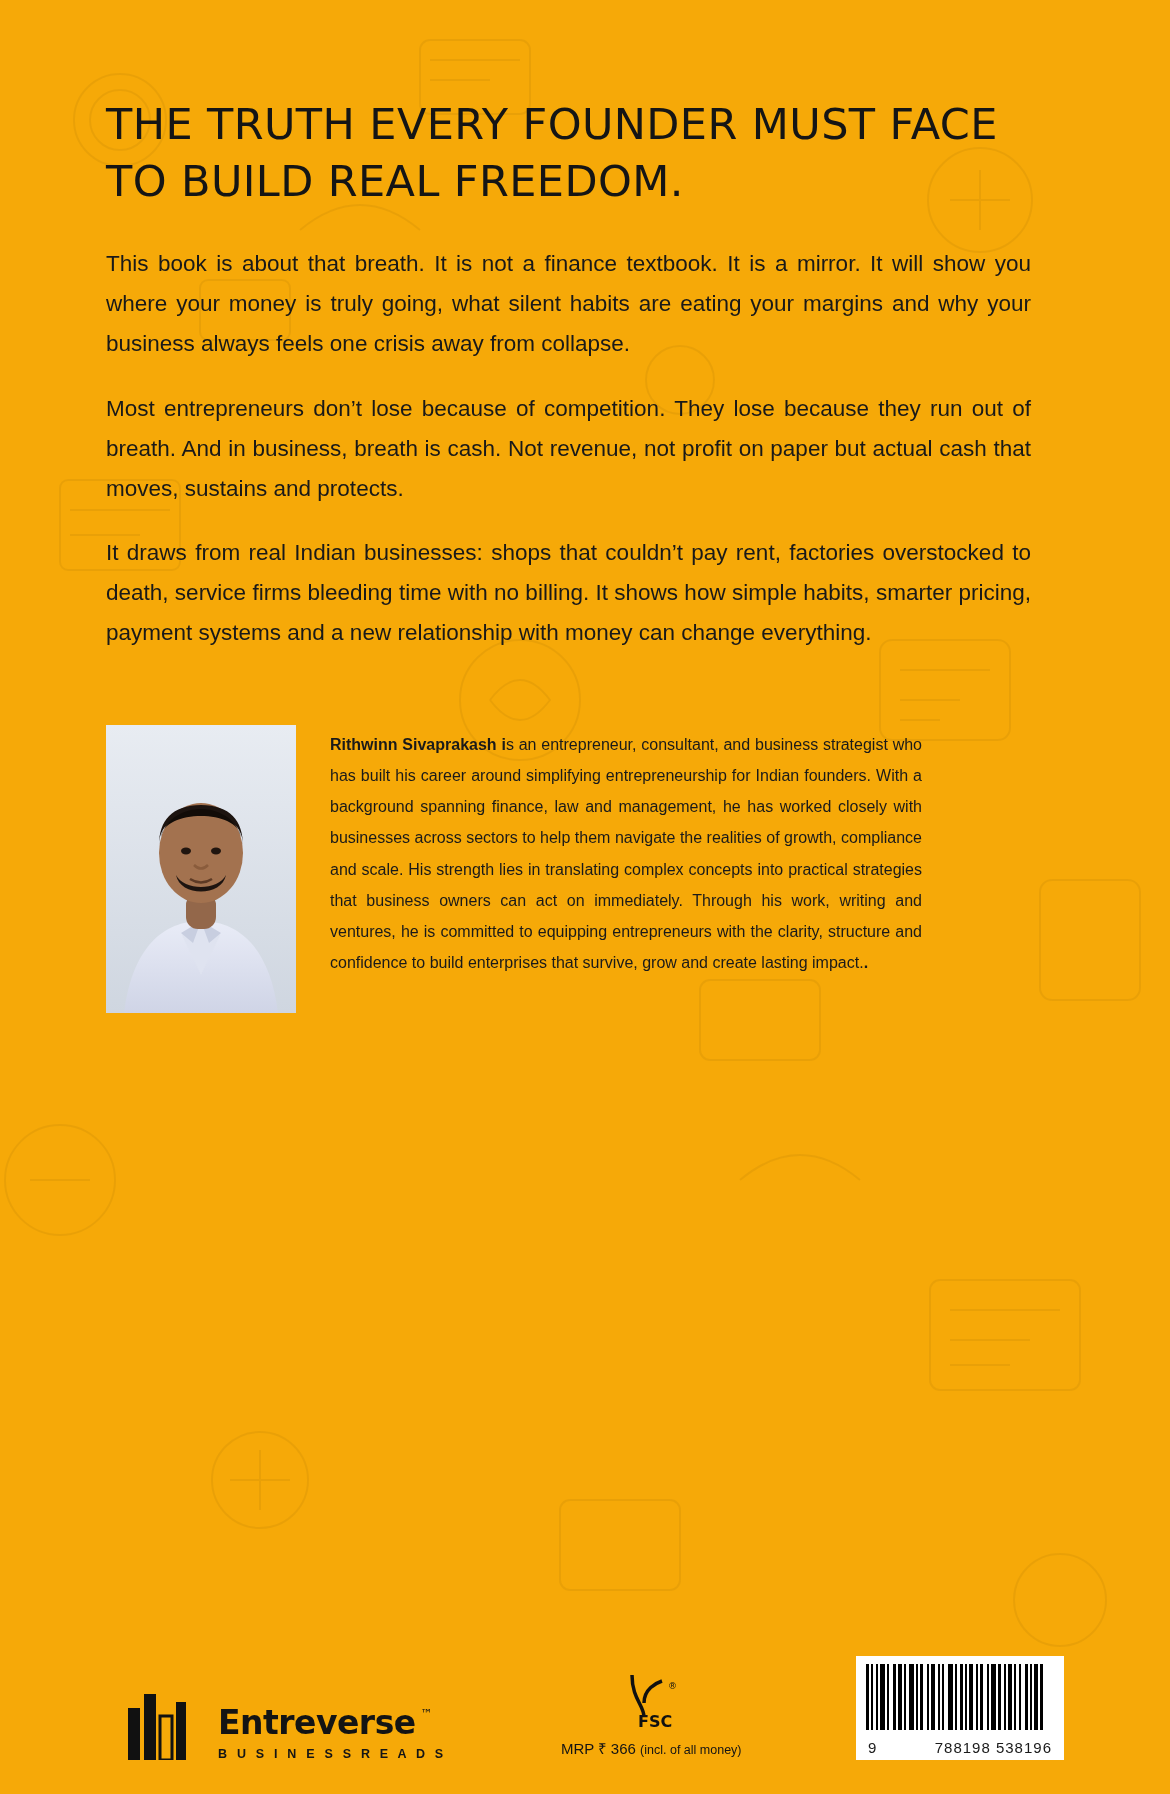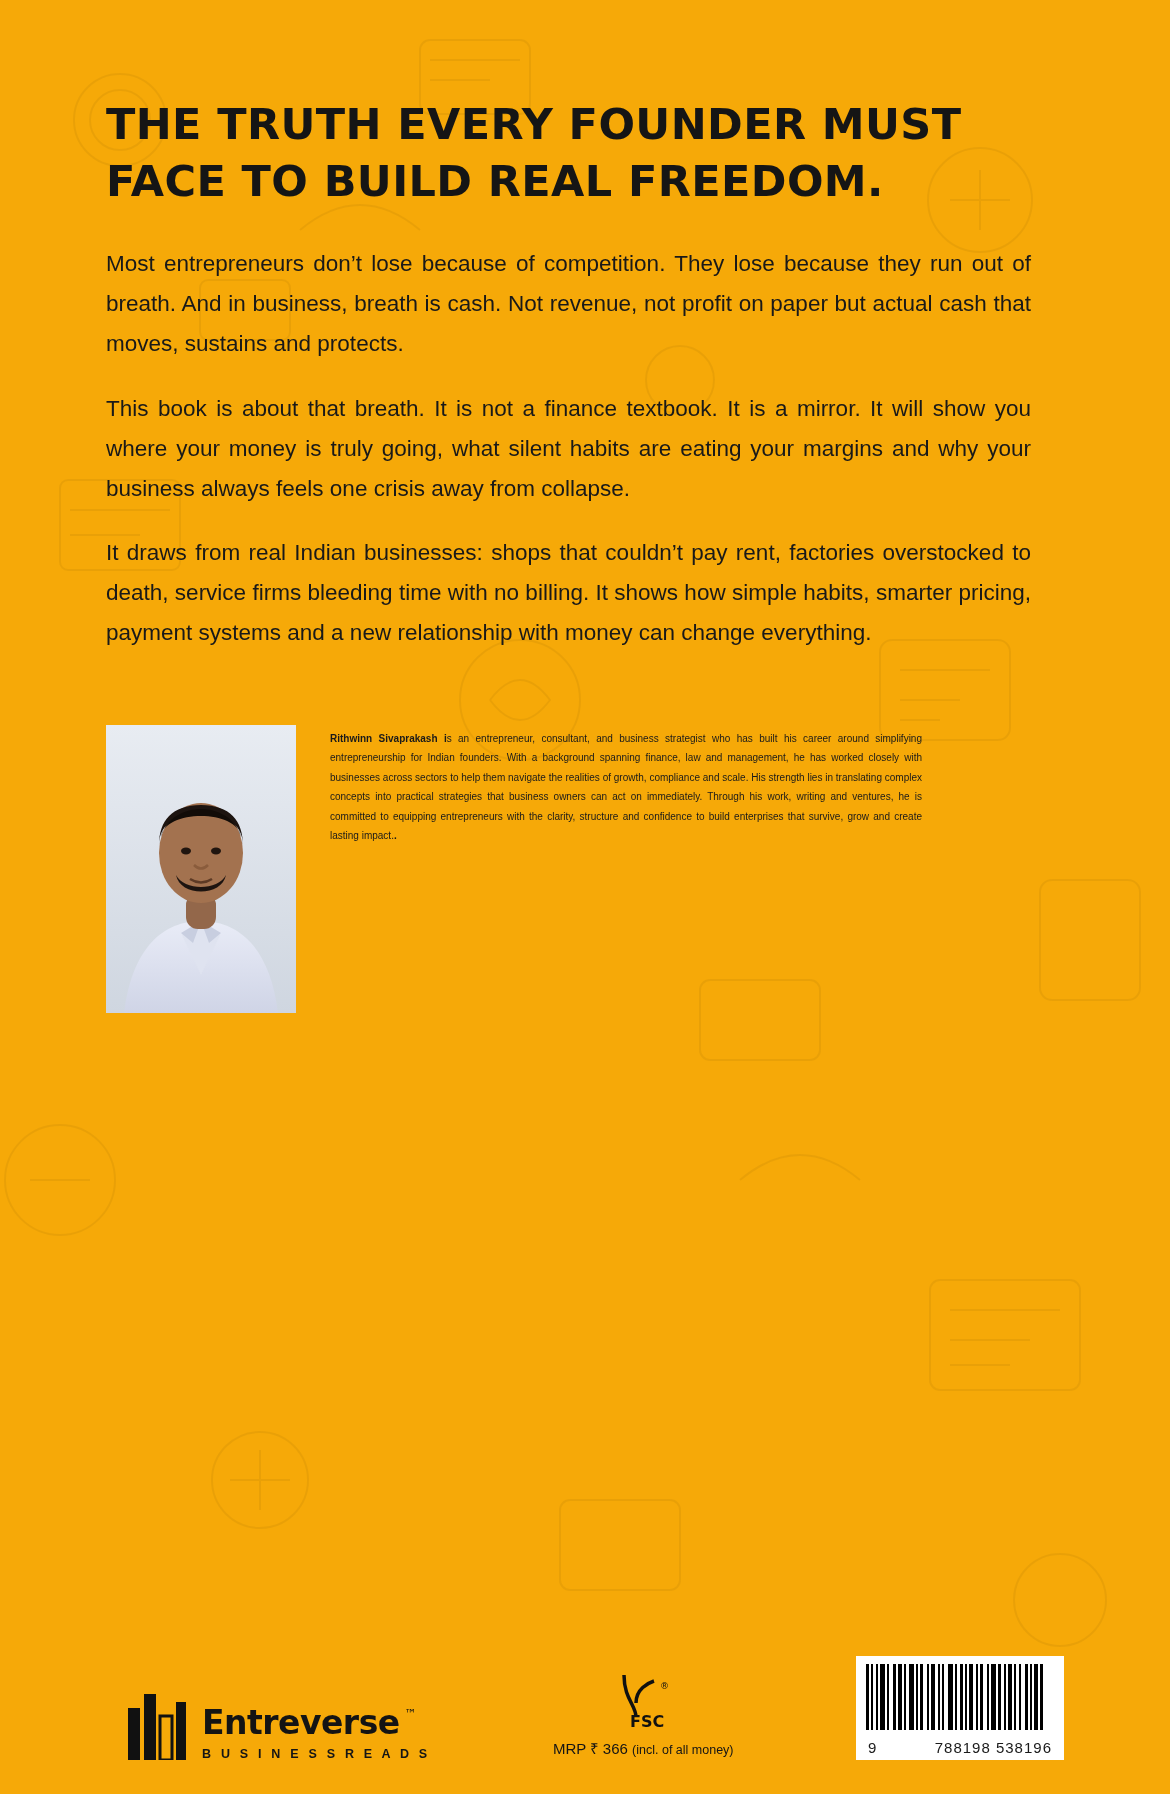--- a/index.html
+++ b/index.html
@@ -29,21 +29,21 @@
     position: relative;
     z-index: 2;
     width: 1170px;
     height: 1794px;
     box-sizing: border-box;
     padding: 96px 106px 0 106px;
   }
 
   .headline {
     font-family: "DejaVu Sans", sans-serif;
-    font-weight: bold;
+    font-weight: normal;
     font-size: 43px;
     line-height: 1.33;
     letter-spacing: 0.4px;
     color: #151515;
     margin: 0 0 34px 0;
     max-width: 930px;
     text-transform: uppercase;
   }
 
   .body-copy p {
@@ -73,21 +73,21 @@
     height: 288px;
     flex: 0 0 190px;
     background: #dfe3ea;
     position: relative;
     overflow: hidden;
     border: 0;
   }
 
   .author-bio {
     flex: 1;
-    font-size: 10px;
+    font-size: 16px;
     line-height: 1.95;
     text-align: justify;
     color: #1a1a1a;
     max-width: 592px;
     padding-top: 4px;
   }
   .author-bio .name {
     font-weight: bold;
   }
 
@@ -109,21 +109,21 @@
     align-items: flex-end;
     justify-content: space-between;
     padding: 0 106px;
     box-sizing: border-box;
     z-index: 3;
   }
 
   .publisher {
     display: flex;
     align-items: flex-end;
-    gap: 14px;
+    gap: 30px;
     margin-left: 20px;
   }
   .publisher-mark {
     width: 62px;
     height: 66px;
     position: relative;
   }
   .publisher-text {
     line-height: 1;
   }
@@ -234,22 +234,22 @@
     <circle cx="680" cy="380" r="34"></circle>
     <rect x="1040" y="880" width="100" height="120" rx="12"></rect>
   </g>
 </svg>
 
 <div class="page">
 
   <h1 class="headline">THE TRUTH EVERY FOUNDER MUST FACE TO BUILD REAL FREEDOM.</h1>
 
   <div class="body-copy">
+    <p>This book is about that breath. It is not a finance textbook. It is a mirror. It will show you where your money is truly going, what silent habits are eating your margins and why your business always feels one crisis away from collapse.</p>
     <p>Most entrepreneurs don’t lose because of competition. They lose because they run out of breath. And in business, breath is cash. Not revenue, not profit on paper but actual cash that moves, sustains and protects.</p>
-    <p>This book is about that breath. It is not a finance textbook. It is a mirror. It will show you where your money is truly going, what silent habits are eating your margins and why your business always feels one crisis away from collapse.</p>
     <p>It draws from real Indian businesses: shops that couldn’t pay rent, factories overstocked to death, service firms bleeding time with no billing. It shows how simple habits, smarter pricing, payment systems and a new relationship with money can change everything.</p>
   </div>
 
   <div class="author-block">
     <div class="author-photo">
       <svg viewBox="0 0 190 288" width="190" height="288" preserveAspectRatio="none">
         <defs>
           <linearGradient id="bg" x1="0" y1="0" x2="0" y2="1">
             <stop offset="0%" stop-color="#e8ecf2"></stop>
             <stop offset="100%" stop-color="#cfd6e0"></stop>

